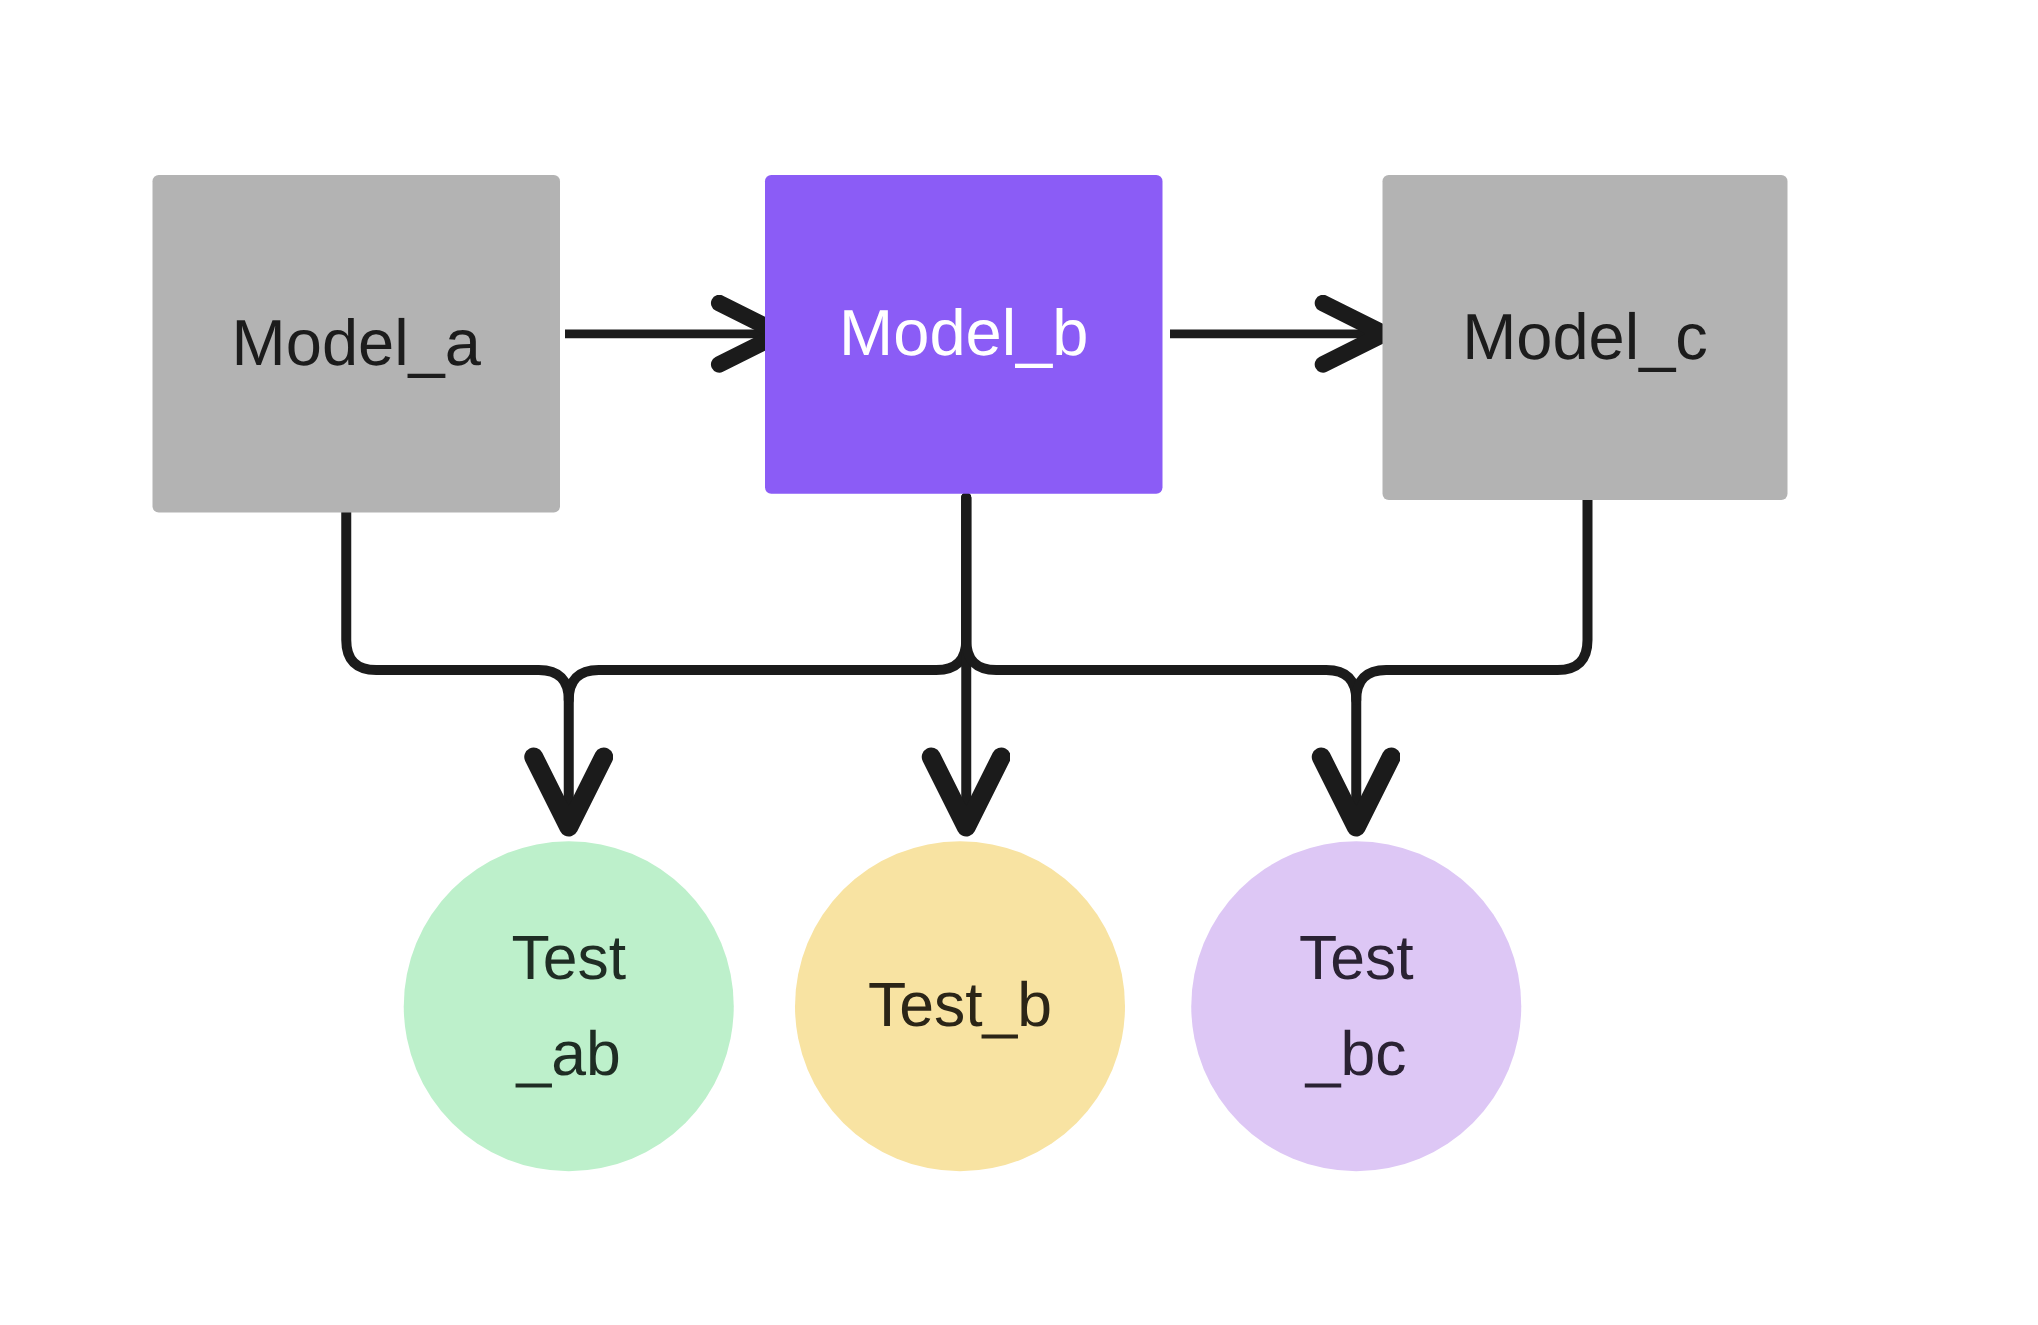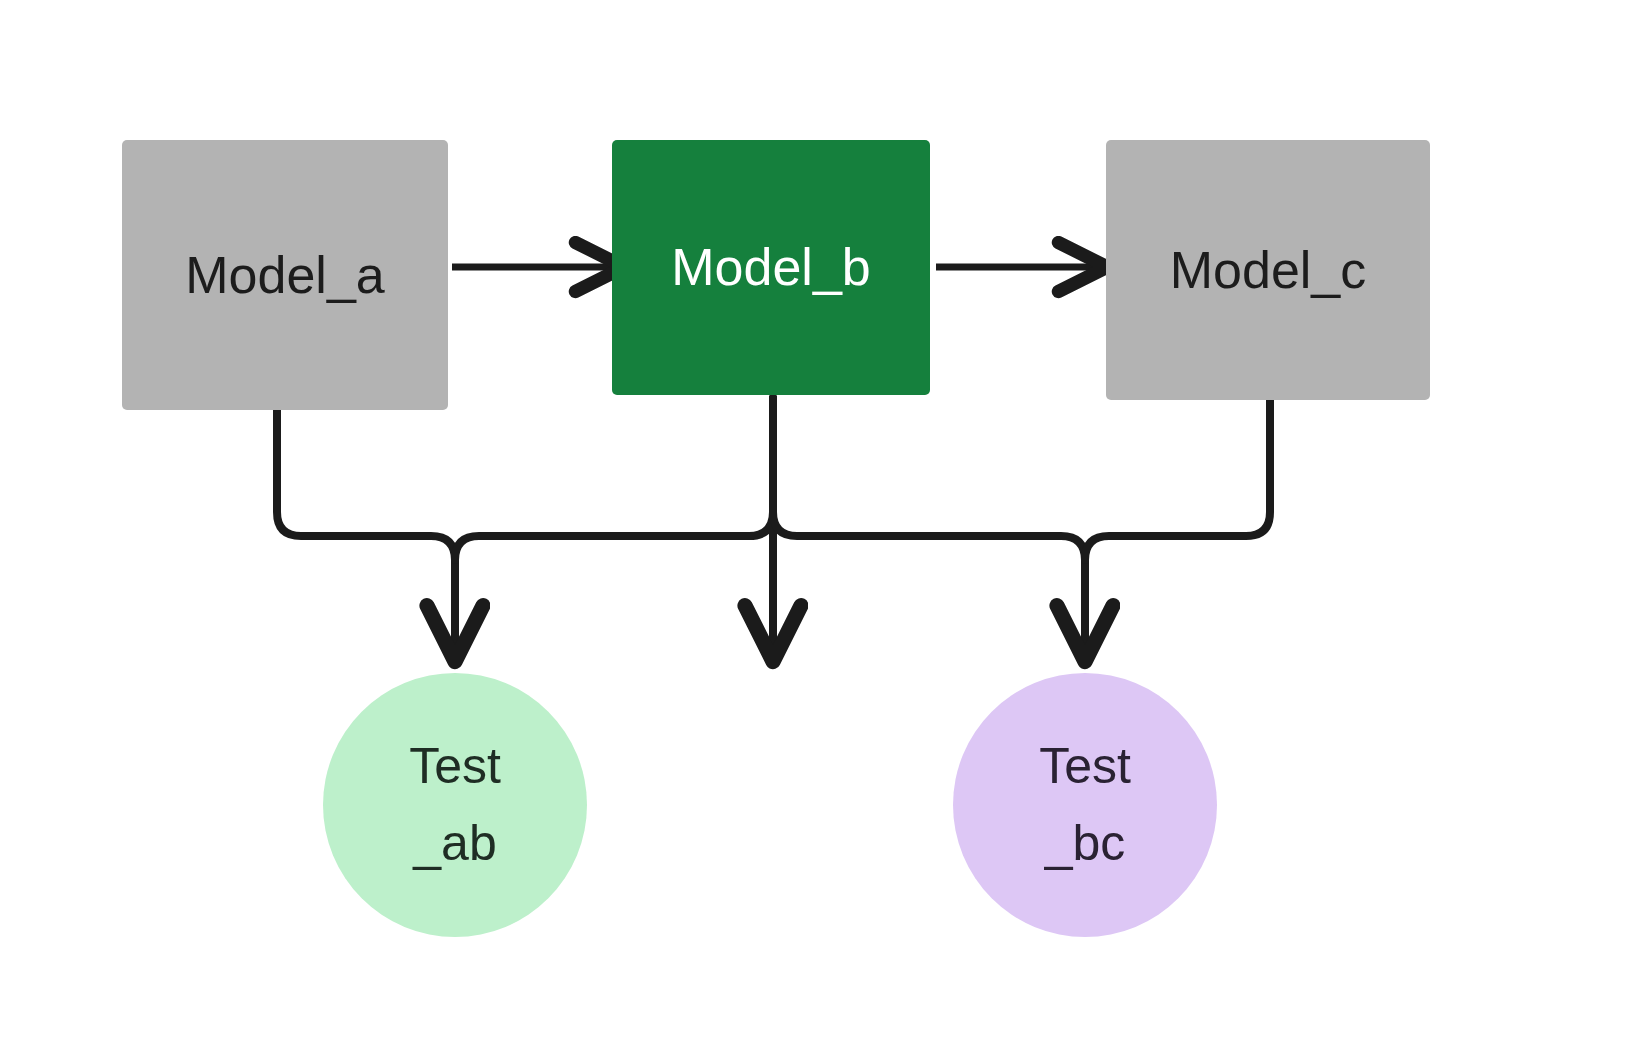--- a/index.html
+++ b/index.html
@@ -103,32 +103,35 @@
 
     <g>
       <path d="M1270,398 L1270,512 Q1270,536 1246,536 L1109,536 Q1085,536 1085,560" fill="none" stroke="#1b1b1b" stroke-width="8" stroke-linecap="round" stroke-linejoin="round"></path>
     </g>
   </svg>
 
   <div class="node-box" style="left:122px; top:140px; width:326px; height:270px; background:#b3b3b3;">
     <span class="node-label" style="color:#1c1c1c;">Model_a</span>
   </div>
 
-  <div class="node-box" style="left:612px; top:140px; width:318px; height:255px; background:#15803d;">
+  <div class="node-box" style="left:612px; top:140px; width:318px; height:255px; background:#8b5cf6;">
     <span class="node-label" style="color:#ffffff;">Model_b</span>
   </div>
 
   <div class="node-box" style="left:1106px; top:140px; width:324px; height:260px; background:#b3b3b3;">
     <span class="node-label" style="color:#1c1c1c;">Model_c</span>
   </div>
 
   <div class="node-circle" style="left:323px; top:673px; width:264px; height:264px; background:#bdf0cb;">
     <span class="node-label" style="color:#1f2d24;">Test
 _ab</span>
   </div>
 
+  <div class="node-circle" style="left:636px; top:673px; width:264px; height:264px; background:#f8e3a2;">
+    <span class="node-label" style="color:#2b2517;">Test_b</span>
+  </div>
 
   <div class="node-circle" style="left:953px; top:673px; width:264px; height:264px; background:#ddc7f5;">
     <span class="node-label" style="color:#2a2233;">Test
 _bc</span>
   </div>
 
 </div>
 
 </body></html>

